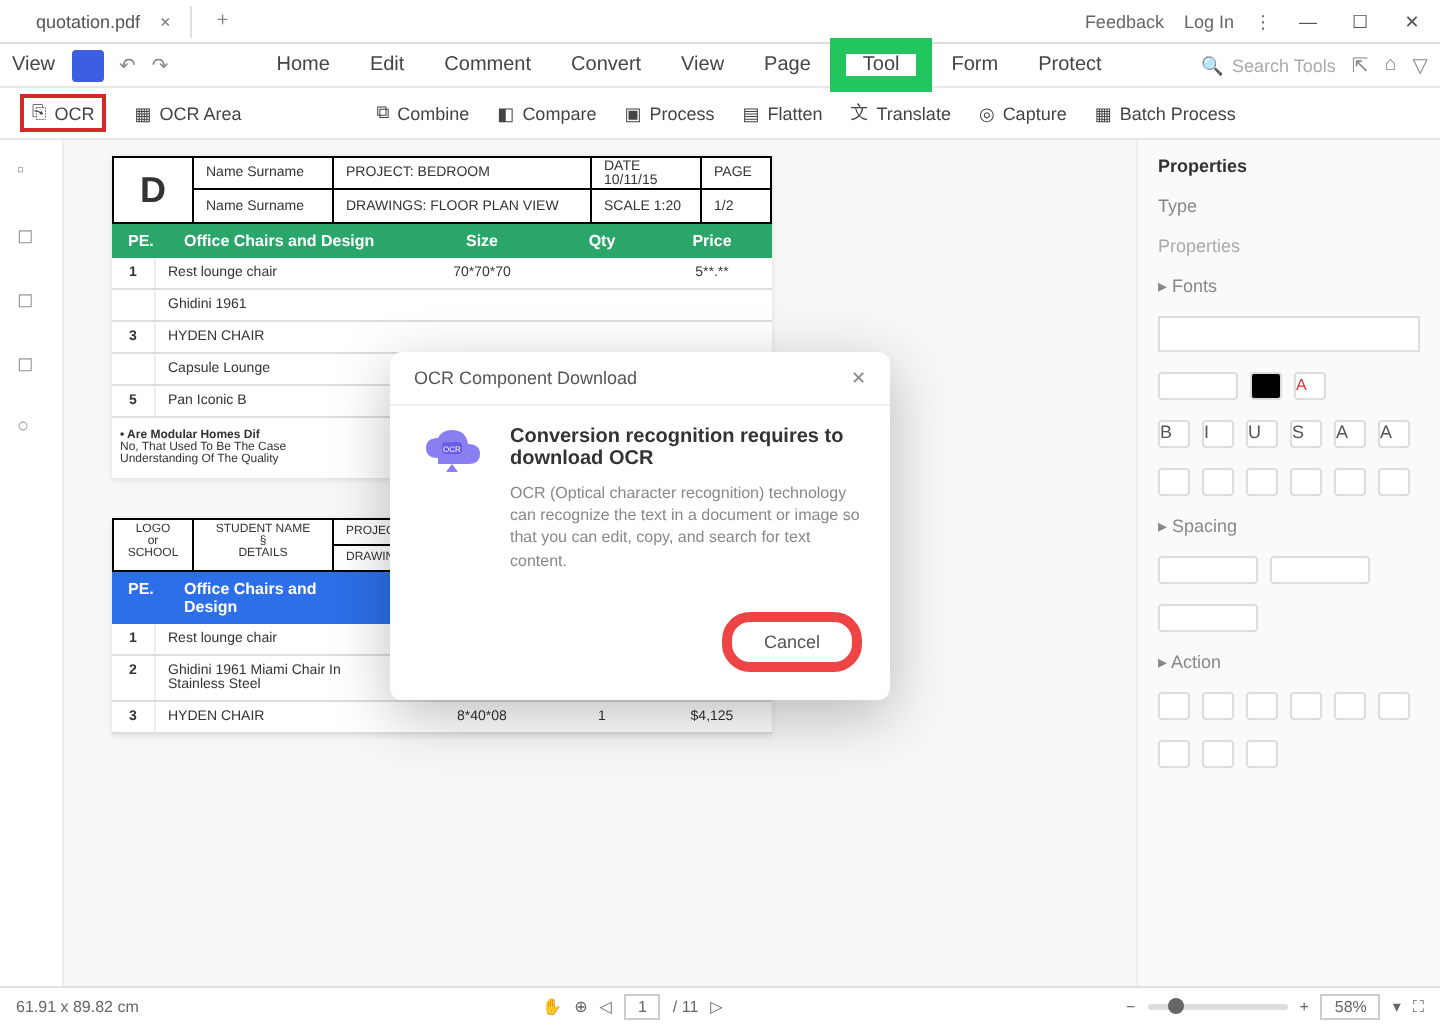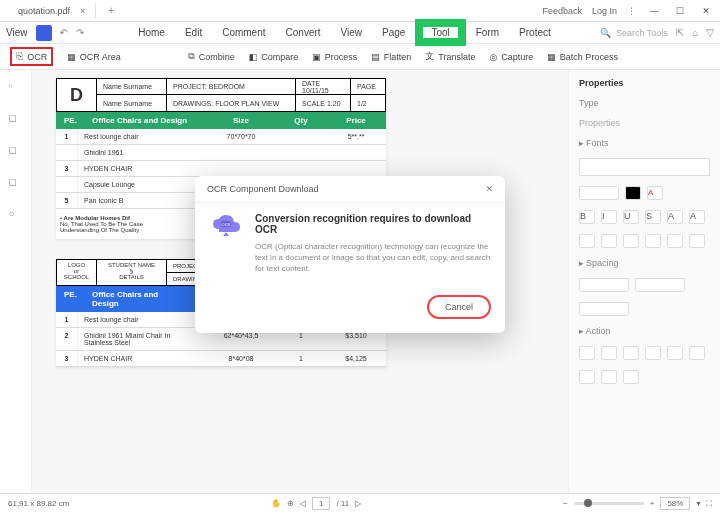--- a/index.html
+++ b/index.html
@@ -52,28 +52,28 @@
 .rowbtns { display:flex; gap:6px; flex-wrap:wrap; }
 .rowbtns .b { width:16px; height:14px; border:1px solid #ddd; background:#fff; border-radius:2px; }
 .ddl { width:100%; height:18px; border:1px solid #ddd; background:#fff; }
 .statusbar { position:absolute; bottom:0; left:0; right:0; height:20px; background:#fff; border-top:1px solid #e0e0e0; display:flex; align-items:center; padding:0 8px; font-size:8px; color:#666; }
 .statusbar .spacer { flex:1; }
 .statusbar .grp { display:flex; gap:6px; align-items:center; }
 .pgbox { border:1px solid #ccc; padding:1px 6px; }
 .zoom-slider { width:70px; height:3px; background:#ddd; border-radius:2px; position:relative; }
 .zoom-slider .knob { position:absolute; left:10px; top:-3px; width:8px; height:8px; background:#666; border-radius:50%; }
 
-.modal { position:absolute; left:195px; top:176px; width:310px; background:#fff; border-radius:6px; box-shadow:0 8px 30px rgba(0,0,0,0.25); z-index:50; }
+.modal { position:absolute; left:195px; top:176px; width:250px; background:#fff; border-radius:6px; box-shadow:0 8px 30px rgba(0,0,0,0.25); z-index:50; }
 .modal .mtitle { padding:8px 12px; font-size:9px; color:#555; display:flex; justify-content:space-between; border-bottom:1px solid #f0f0f0; }
 .modal .mbody { padding:10px 14px; display:flex; gap:12px; }
 .modal .micon { width:34px; height:28px; display:flex; align-items:center; justify-content:center; }
 .modal .mh { font-size:10px; font-weight:600; color:#333; margin-bottom:6px; }
 .modal .mt { font-size:8px; color:#888; line-height:1.4; }
 .modal .mfoot { padding:10px 14px 14px; display:flex; justify-content:flex-end; gap:8px; }
-.btn { padding:5px 16px; border-radius:14px; font-size:9px; cursor:pointer; border:2px solid #ef4444; background:#fff; color:#555; }
+.btn { padding:5px 16px; border-radius:14px; font-size:9px; cursor:pointer; border:5px solid #ef4444; background:#fff; color:#555; }
 .btn.primary { background:#4a7ef0; color:#fff; border:1px solid #4a7ef0; }
 .dlhilite { border:2px solid #d62828; padding:2px; display:inline-block; border-radius:4px; }
 .clip { position:absolute; right:160px; top:110px; width:20px; height:20px; background:#e3ebff; border-radius:3px; display:flex; align-items:center; justify-content:center; color:#3b5fe0; font-size:10px; }
 </style>
 </head>
 <body>
 
 <div class="titlebar">
   <div class="tabbar">
     <div class="tab">

